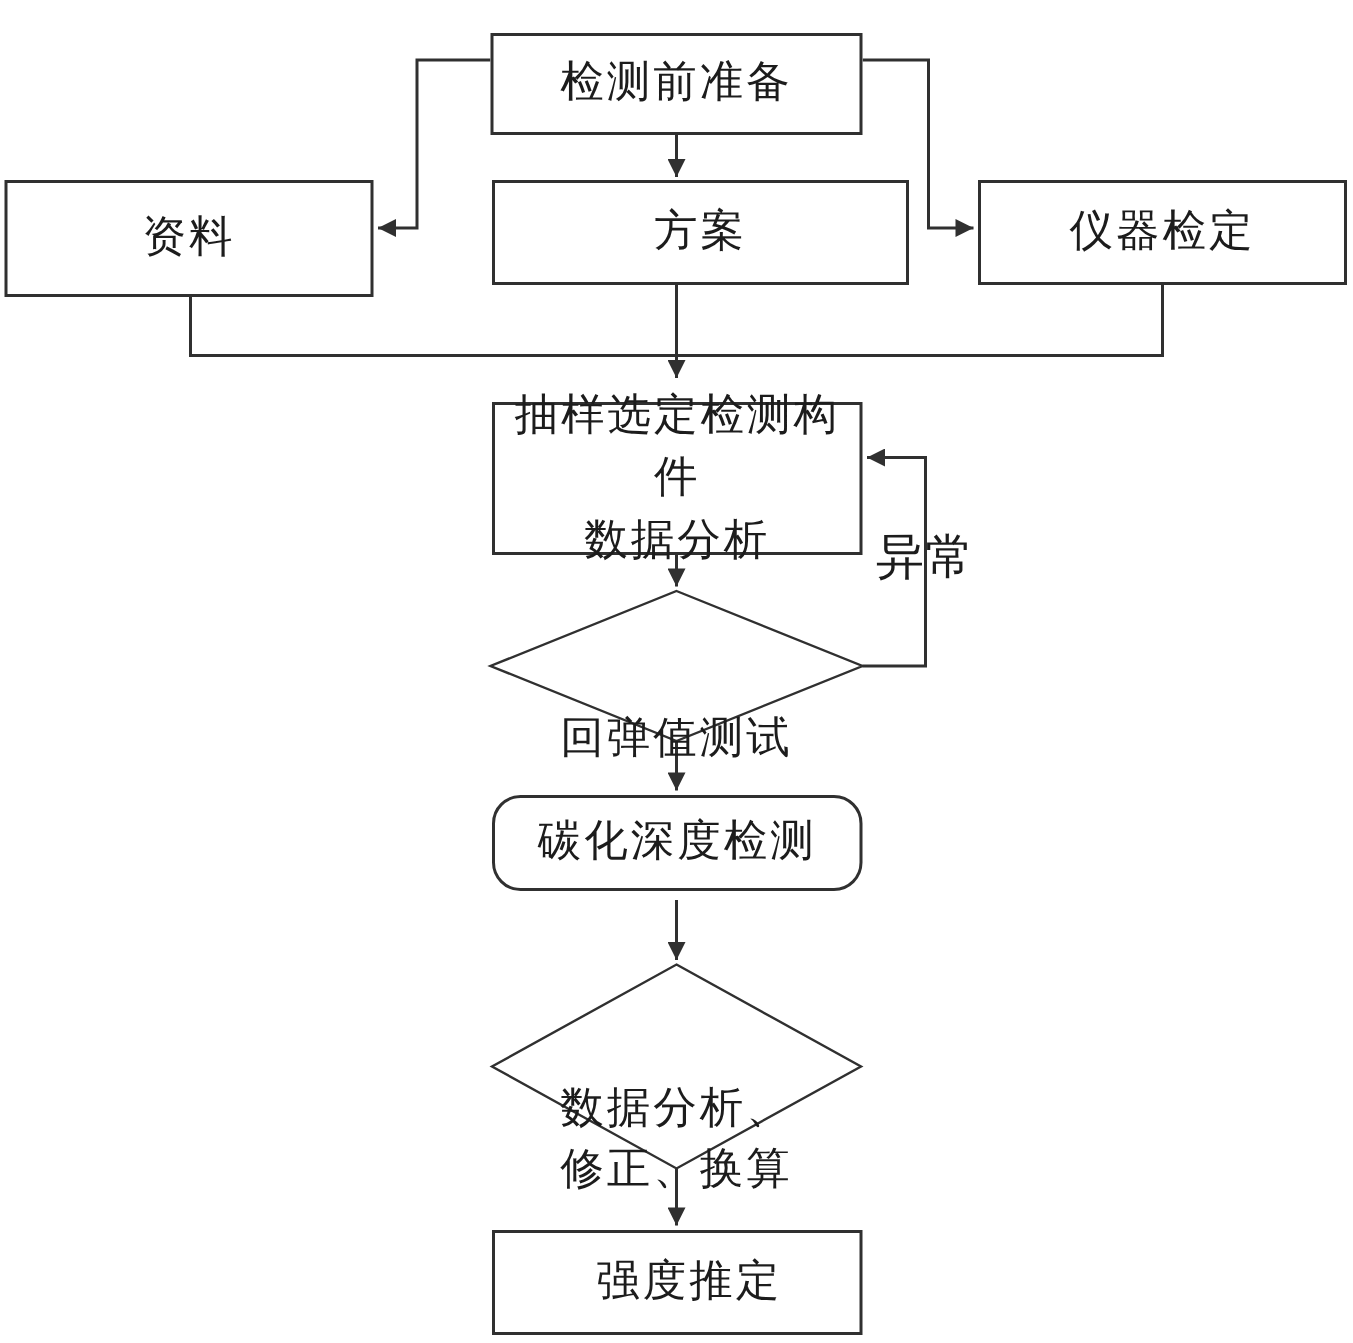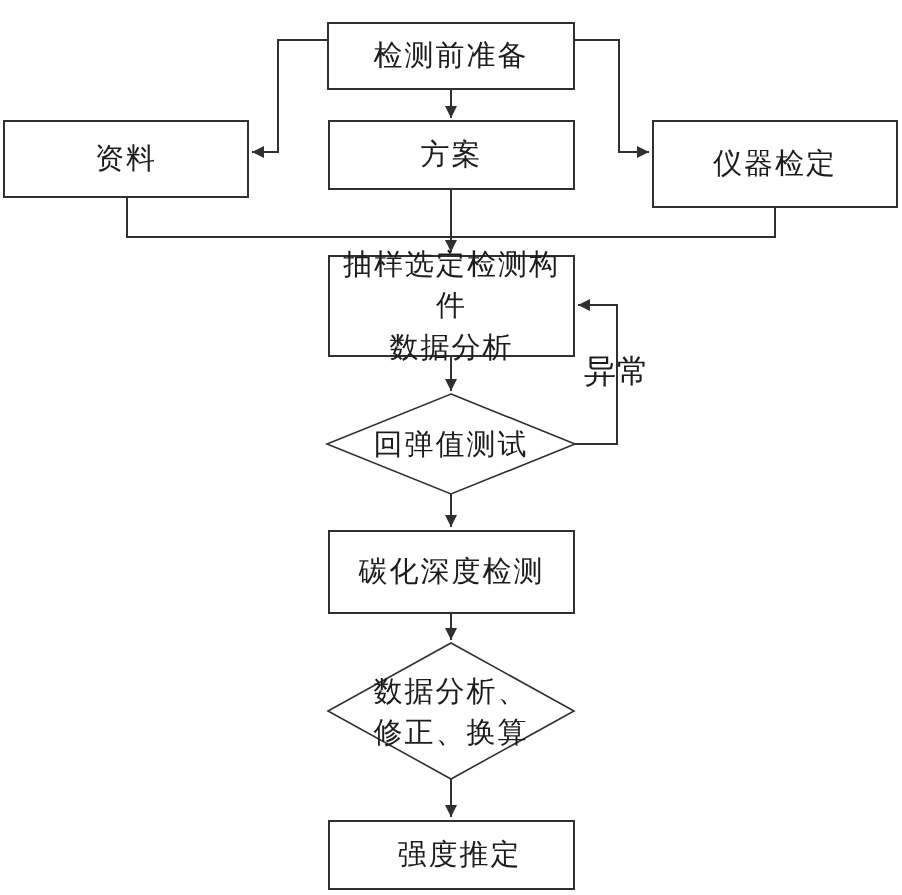--- a/index.html
+++ b/index.html
@@ -53,20 +53,21 @@
     border: 2px solid var(--line);
   }
   .diamond-label {
     position: absolute;
     transform: translate(-50%, -50%);
     color: var(--text);
     font-size: 29px;
     letter-spacing: 2px;
     line-height: 1.42;
     white-space: nowrap;
+    margin-top: 48px;
   }
   .edge-label {
     position: absolute;
     transform: translate(-50%, -50%);
     color: var(--text);
     font-size: 32px;
     letter-spacing: 1px;
     white-space: nowrap;
   }
 </style>
@@ -99,36 +100,36 @@
   </svg>
 
   <div class="node box" style="left:327px; top:6px; width:248px; height:68px;margin-top:16px;">
     <span>检测前准备</span>
   </div>
 
   <div class="node box" style="left:3px; top:120px; width:246px; height:78px;">
     <span>资料</span>
   </div>
 
-  <div class="node box" style="left:328px; top:120px; width:247px; height:70px;">
+  <div class="node box" style="left:328px; top:120px; width:278px; height:70px;">
     <span>方案</span>
   </div>
 
-  <div class="node box" style="left:652px; top:120px; width:246px; height:88px;justify-content:center;">
+  <div class="node box" style="left:652px; top:120px; width:246px; height:70px;justify-content:center;">
     <span>仪器检定</span>
   </div>
 
-  <div class="node box" style="left:328px; top:255px; width:247px; height:102px;">
+  <div class="node box" style="left:328px; top:268px; width:247px; height:102px;">
     <span>抽样选定检测构件</span>
     <span>数据分析</span>
   </div>
 
   <div class="diamond-label" style="left:451px; top:445px;">回弹值测试</div>
 
-  <div class="node box" style="left:328px; top:530px; width:247px; height:84px;">
+  <div class="node box" style="left:328px; top:530px; width:247px; height:64px;border-radius:19px;">
     <span>碳化深度检测</span>
   </div>
 
   <div class="diamond-label" style="left:451px; top:712px;">
     <div>数据分析、</div>
     <div>修正、换算</div>
   </div>
 
   <div class="node box" style="left:328px; top:820px; width:247px; height:70px;padding-left:16px;">
     <span>强度推定</span>

